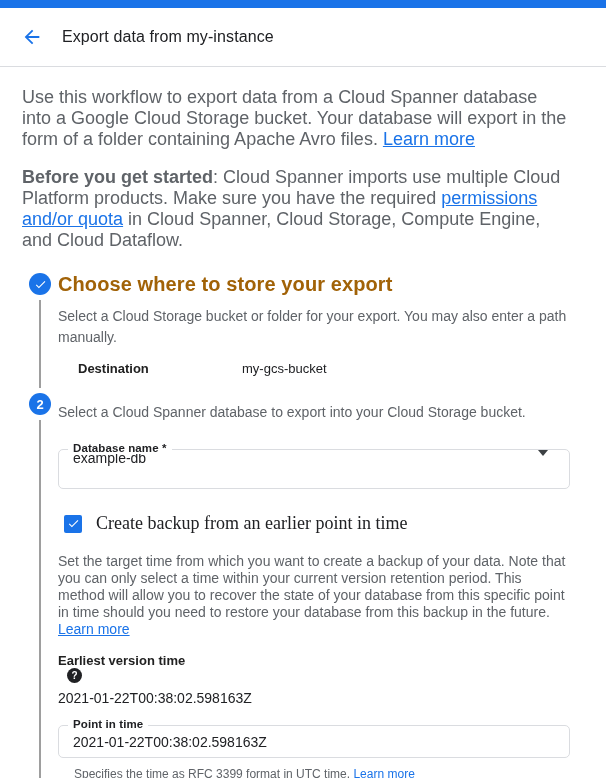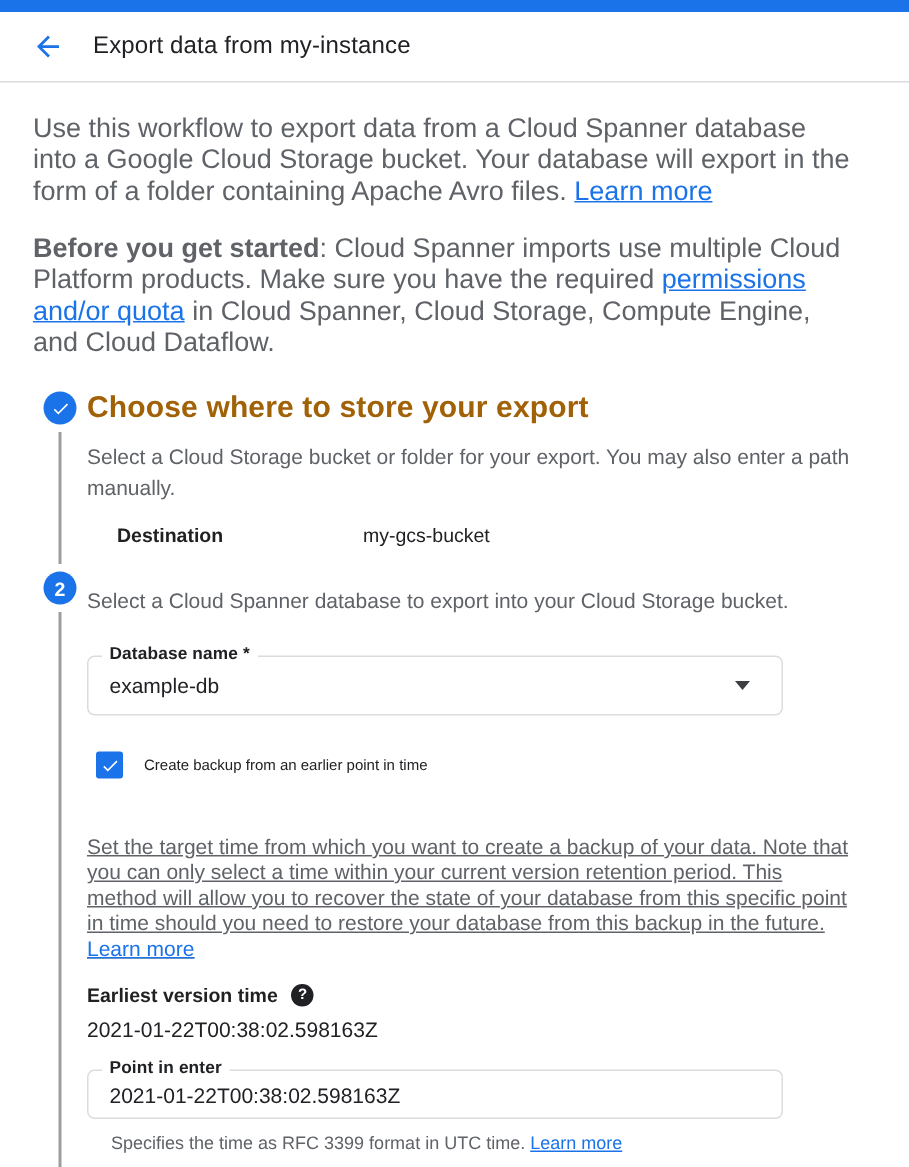--- a/index.html
+++ b/index.html
@@ -1,19 +1,19 @@
 <!DOCTYPE html>
 <html><head>
 <meta charset="utf-8">
 <style>
   * { margin:0; padding:0; box-sizing:border-box; }
   html,body { width:606px; height:778px; background:#fff; overflow:hidden;
     font-family:"Liberation Sans", sans-serif; color:#202124; }
   .topbar { height:8px; background:#1a73e8; }
-  .header { display:flex; align-items:center; height:47px; padding:0 24px 0 20px;
+  .header { display:flex; align-items:center; height:59px; padding:0 24px 0 20px;
     border-bottom:1px solid #dadce0; }
   .back-btn { width:24px; height:24px; border:none; background:transparent; cursor:pointer;
     display:flex; align-items:center; justify-content:center; padding:0; margin-right:18px; }
   .page-title { font-size:16px; font-weight:500; color:#202124; letter-spacing:.1px; }
   .content { padding:20px 36px 0 22px; }
   .para { font-size:18px; line-height:21px; color:#5f6368; max-width:548px; margin-bottom:17px; }
   .para b { font-weight:700; color:#5f6368;margin-top:12px; }
   a.link { color:#1a73e8; text-decoration:underline; cursor:pointer; }
   
   .step { display:flex; }
@@ -23,38 +23,38 @@
     color:#fff; font-size:13px; font-weight:700; }
   .step-line { width:2px; flex:1 1 auto; background:#9e9e9e; margin-top:5px; margin-bottom:4px; }
   .step-body { flex:1 1 auto; padding-left:0; }
   .step-title { font-size:20px; font-weight:600; color:#a16207; letter-spacing:.1px; padding-top:1px; }
   .step-desc { font-size:14px; line-height:21px; color:#5f6368; max-width:525px; margin-top:10px; }
   .dest-row { display:flex; margin-top:13px; padding-bottom:16px; font-size:13px;margin-left:20px; }
   .dest-label { font-weight:700; color:#212121; width:164px; flex:0 0 164px; }
   .dest-value { color:#202124; }
   .step2-pad { padding-bottom:28px; }
   
-  .field { position:relative; width:464px; border:1px solid #dadce0; border-radius:5px;
-    background:#fff; display:flex; align-items:center; }
+  .field { position:relative; width:512px; border:1px solid #dadce0; border-radius:5px;
+    background:#fff; display:flex; }
   .field-label { position:absolute; top:-8px; left:9px; background:#fff; padding:0 5px;
     font-size:11.5px; font-weight:600; color:#202124; letter-spacing:.1px; }
   .select-field { height:40px; margin-top:26px; cursor:pointer; }
   .select-value { font-size:14px; color:#202124; padding-left:14px; flex:1 1 auto; }
   .caret { width:0; height:0; border-left:5px solid transparent; border-right:5px solid transparent;
     border-top:6px solid #3c4043; margin-right:21px; }
   .text-field { height:33px; margin-top:19px; }
   .text-field input { border:none; outline:none; width:100%; height:100%; background:transparent;
     font-family:"Liberation Sans", sans-serif; font-size:14px; color:#202124; padding:0 14px; }
   
   .check-row { display:flex; align-items:center; margin-top:24px; cursor:pointer; }
   .checkbox { width:18px; height:18px; border-radius:2px; background:#1a73e8; flex:0 0 auto;
     display:flex; align-items:center; justify-content:center; margin-left:6px; }
-  .check-label { font-size:10px; color:#202124; margin-left:14px; }
-  .backup-desc { font-size:14px; line-height:17px; color:#5f6368; max-width:537px; margin-top:37px;text-decoration:underline; }
-  .evt-row { display:flex; align-items:flex-start; margin-top:15px; }
+  .check-label { font-size:18px; color:#202124; margin-left:14px;font-family:Liberation Serif, serif; }
+  .backup-desc { font-size:14px; line-height:17px; color:#5f6368; max-width:537px; margin-top:19px; }
+  .evt-row { display:flex; align-items:flex-start; margin-top:15px;flex-direction:column; }
   .evt-label { font-size:13px; font-weight:700; color:#212121; }
   .help-icon { width:15px; height:15px; border-radius:50%; background:#202124; color:#fff;
     font-size:10px; font-weight:700; display:flex; align-items:center; justify-content:center;
     margin-left:9px; cursor:pointer; }
   .evt-value { font-size:14px; color:#202124; margin-top:7px; }
   .helper { font-size:12px; color:#5f6368; margin-top:9px; padding-left:16px; }
   .helper a { font-size:12px; }
   .next-btn { margin-top:22px; background:#fff; color:#1a73e8; font-family:"Liberation Sans",sans-serif;
     font-size:13px; font-weight:700; letter-spacing:.5px; border:1px solid #e0e0e0; border-radius:4px;
     padding:9px 16px; cursor:pointer; box-shadow:0 1px 3px rgba(0,0,0,.18); }
@@ -125,21 +125,21 @@
 
       <p class="backup-desc"><span>Set the target time from which you want to create a backup of your data. Note that you can only select a time within your current version retention period. This method will allow you to recover the state of your database from this specific point in time should you need to restore your database from this backup in the future. </span><a class="link">Learn more</a></p>
 
       <div class="evt-row">
         <span class="evt-label">Earliest version time</span>
         <span class="help-icon">?</span>
       </div>
       <div class="evt-value">2021-01-22T00:38:02.598163Z</div>
 
       <div class="field text-field">
-        <span class="field-label">Point in enter</span>
+        <span class="field-label">Point in time</span>
         <input type="text" value="2021-01-22T00:38:02.598163Z" style="">
       </div>
 
       <div class="helper"><span>Specifies the time as RFC 3399 format in UTC time. </span><a class="link">Learn more</a></div>
 
       <button class="next-btn">NEXT</button>
     </div>
   </div>
 
 </div>

